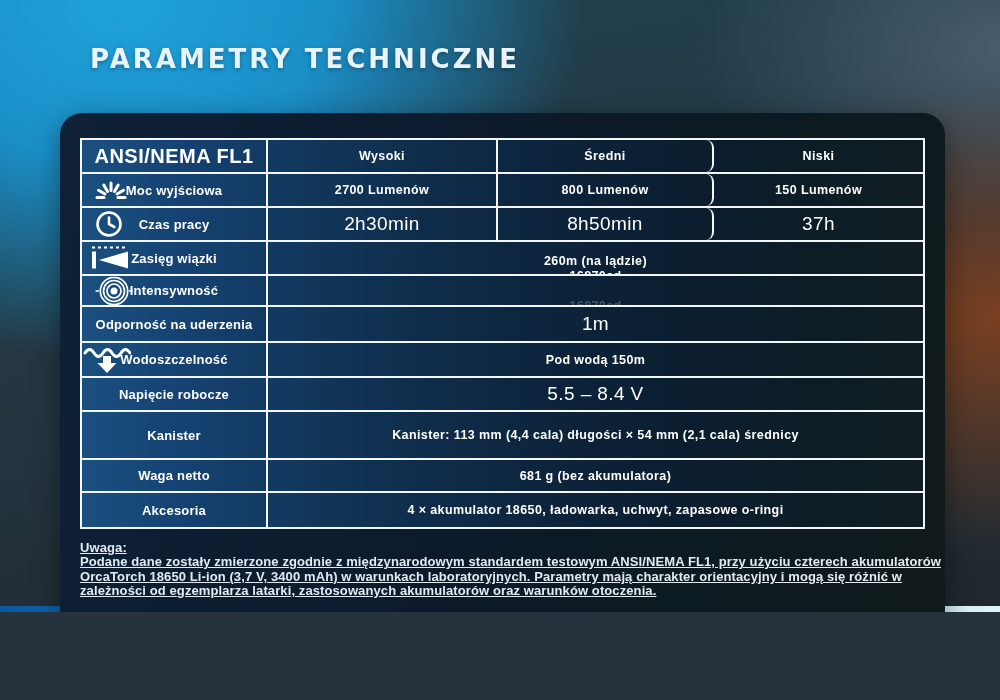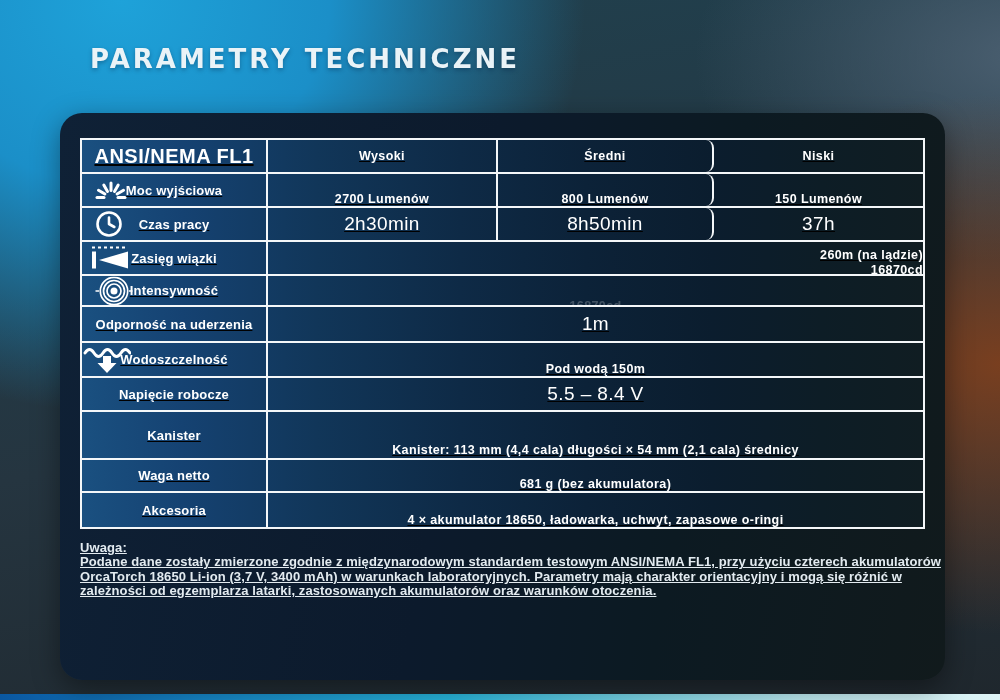--- a/index.html
+++ b/index.html
@@ -1,21 +1,21 @@
 <!DOCTYPE html>
 <html><head>
 <meta charset="utf-8">
 <style>
   html,body{margin:0;padding:0;}
   body{
     width:1000px;height:700px;overflow:hidden;
     font-family:"Liberation Sans",sans-serif;
     background-color:#26323c;
   }
-  .stage{position:relative;width:1000px;height:700px;overflow:hidden;}
+  .stage{position:relative;width:1000px;height:612px;overflow:hidden;}
   .bg{
     position:absolute;inset:0;
     background-image:
       radial-gradient(75% 95% at 12% 0%, #1ea2d9 0%, #1b8fc8 28%, rgba(27,143,200,0) 62%),
       radial-gradient(55% 55% at 100% 52%, rgba(130,64,28,0.9) 0%, rgba(130,64,28,0) 70%),
       radial-gradient(50% 45% at 102% 8%, rgba(80,100,118,0.85) 0%, rgba(80,100,118,0) 65%),
       linear-gradient(170deg, #20414f 0%, #253540 55%, #1f272d 100%);
   }
   .bottom-strip{
     position:absolute;left:0;bottom:0;width:1000px;height:6px;
@@ -30,45 +30,44 @@
   .card{
     position:absolute;left:60px;top:113px;width:885px;height:567px;
     border-radius:22px;
     background:linear-gradient(100deg,#0f2136 0%,#0c1a2c 45%,#0c1a22 70%,#111a1c 100%);
     box-shadow:0 8px 28px rgba(0,0,0,.4);
   }
   .spec-table{
     position:absolute;left:20px;top:25px;width:845px;
     border:2.5px solid #f4f7f9;box-sizing:border-box;
     background:linear-gradient(90deg,#1a5080 0%,#154272 12%,#113659 28%,#0e2a46 45%,#0c2238 60%,#0b1d2e 75%,#0d1d26 88%,#101d22 100%);
-    text-decoration:underline;
   }
   .row{display:flex;border-bottom:2px solid #f4f7f9;box-sizing:border-box;}
   .row:last-child{border-bottom:none;}
   .cell{
     border-right:2px solid #f4f7f9;box-sizing:border-box;
     display:flex;align-items:center;justify-content:center;
     position:relative;color:#fff;overflow:hidden;
   }
   .cell:last-child{border-right:none;}
   .label-cell{width:186px;flex:0 0 auto;}
   .c1{width:230px;flex:0 0 auto;}
   .c2{width:216px;flex:0 0 auto;border-radius:8px;}
   .c3{flex:1;}
   .span-cell{flex:1;}
   .h34{height:34px}.h31{height:31px}.h36{height:36px}.h35{height:35px}.h48{height:48px}.h33{height:33px}
   .hdr-label{font-size:20px;font-weight:bold;letter-spacing:.5px;}
   .hdr-col{font-size:12.5px;font-weight:bold;letter-spacing:.4px;}
   .label-text{font-size:13px;font-weight:bold;letter-spacing:.2px;}
-  .sm{font-size:12.5px;font-weight:bold;letter-spacing:.4px;align-items:flex-end;}
+  .sm{font-size:12.5px;font-weight:bold;letter-spacing:.4px;}
   .lg{font-size:19px;font-weight:normal;letter-spacing:.4px;}
   .icon{position:absolute;left:12px;top:50%;transform:translateY(-50%);line-height:0;}
   .icon-beam{left:5px;}
   .icon-wave{left:1px;}
-  .two-line-cell{flex-direction:column;justify-content:flex-start;padding-top:6px;line-height:15px;}
+  .two-line-cell{flex-direction:column;justify-content:flex-start;padding-top:12px;line-height:15px;}
   .ghost{
     position:absolute;left:0;right:0;bottom:-8px;text-align:center;
     font-size:12.5px;font-weight:bold;opacity:.22;
   }
   .dim-lines{display:flex;flex-direction:column;align-items:center;line-height:16px;}
   .note{position:absolute;left:20px;top:428px;width:865px;color:#e3ebf0;}
   .note div{font-size:13px;font-weight:bold;line-height:14.4px;white-space:nowrap;letter-spacing:.1px;text-decoration:underline;}
 </style>
 </head>
 <body>

